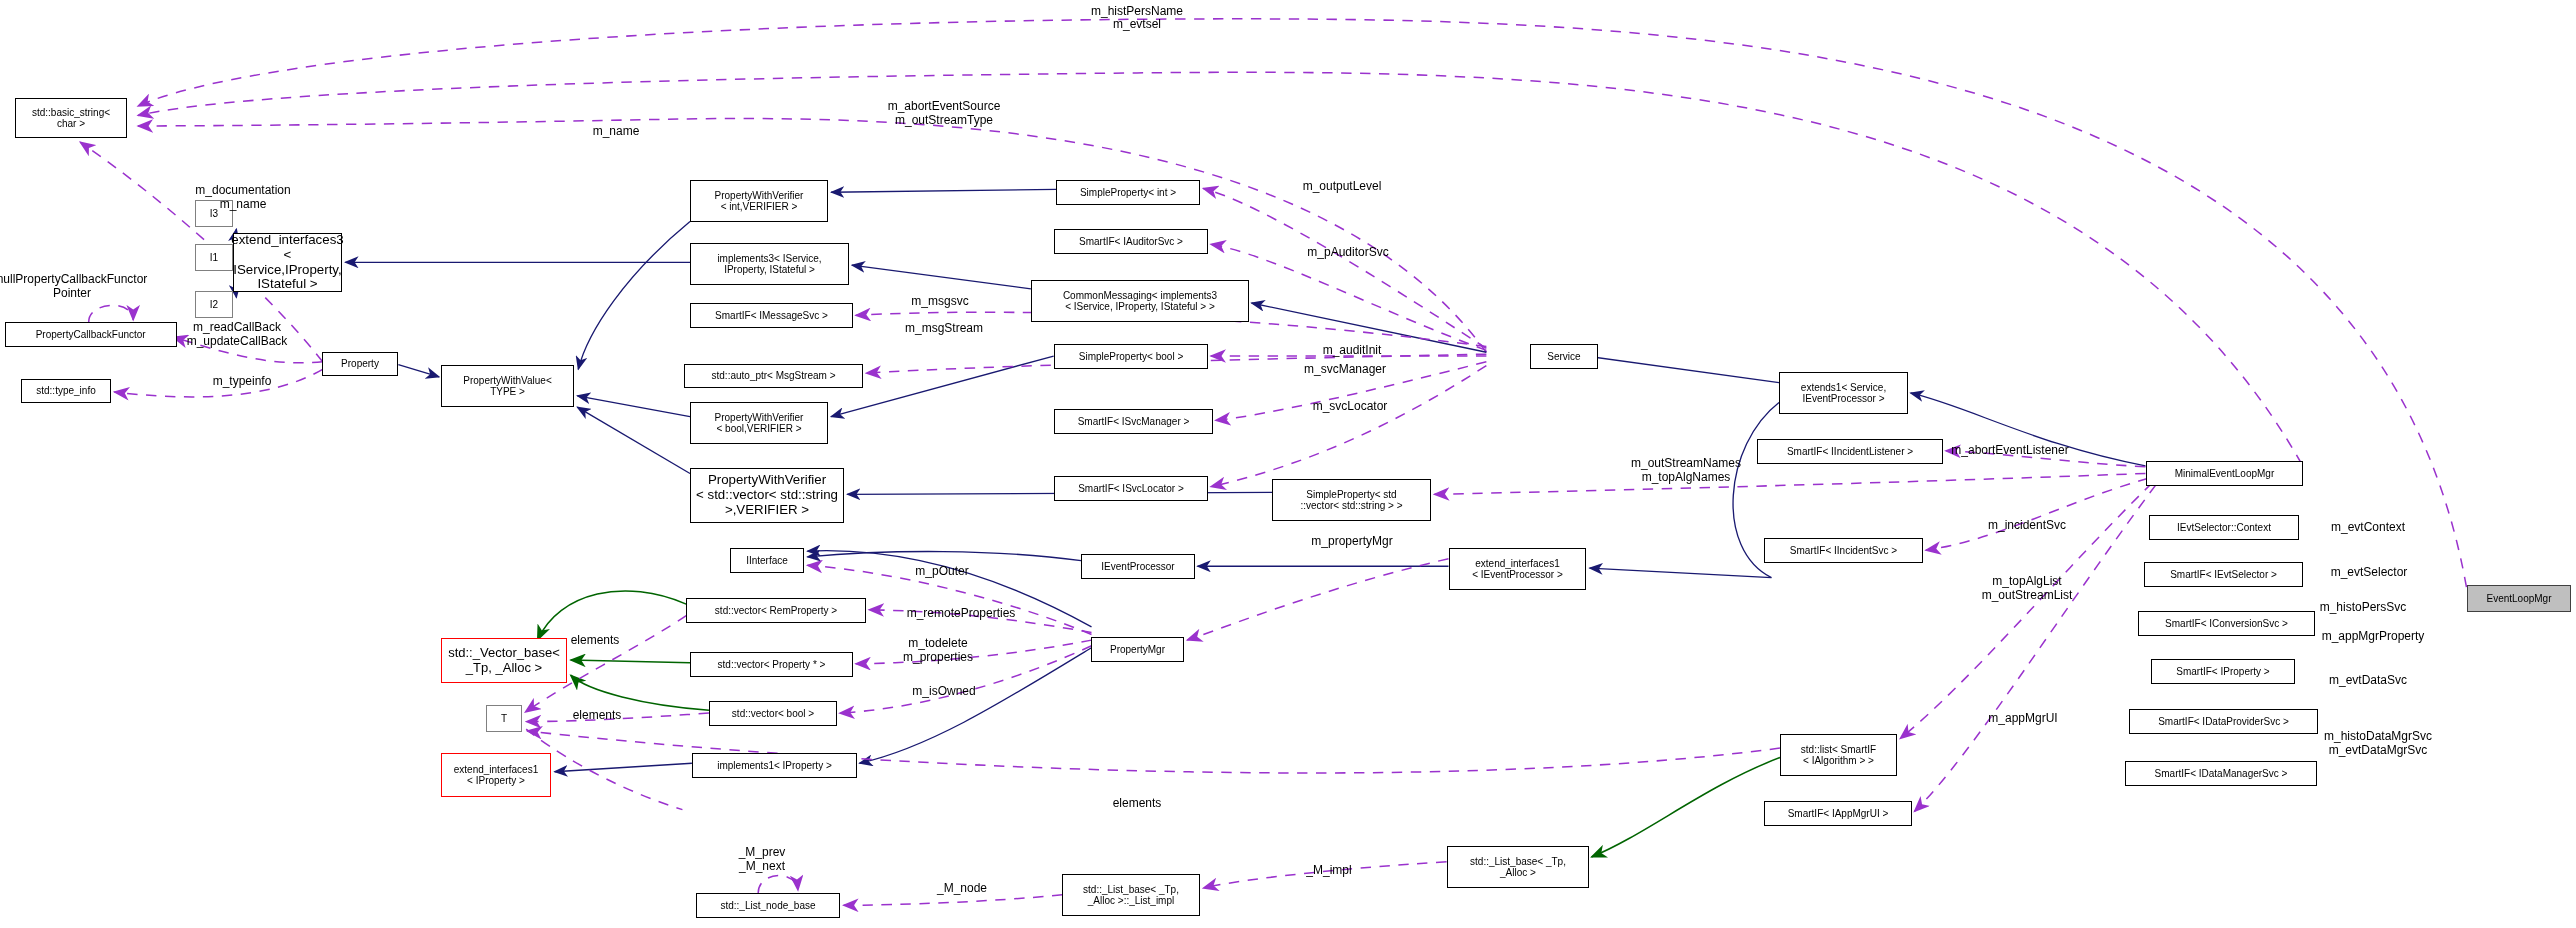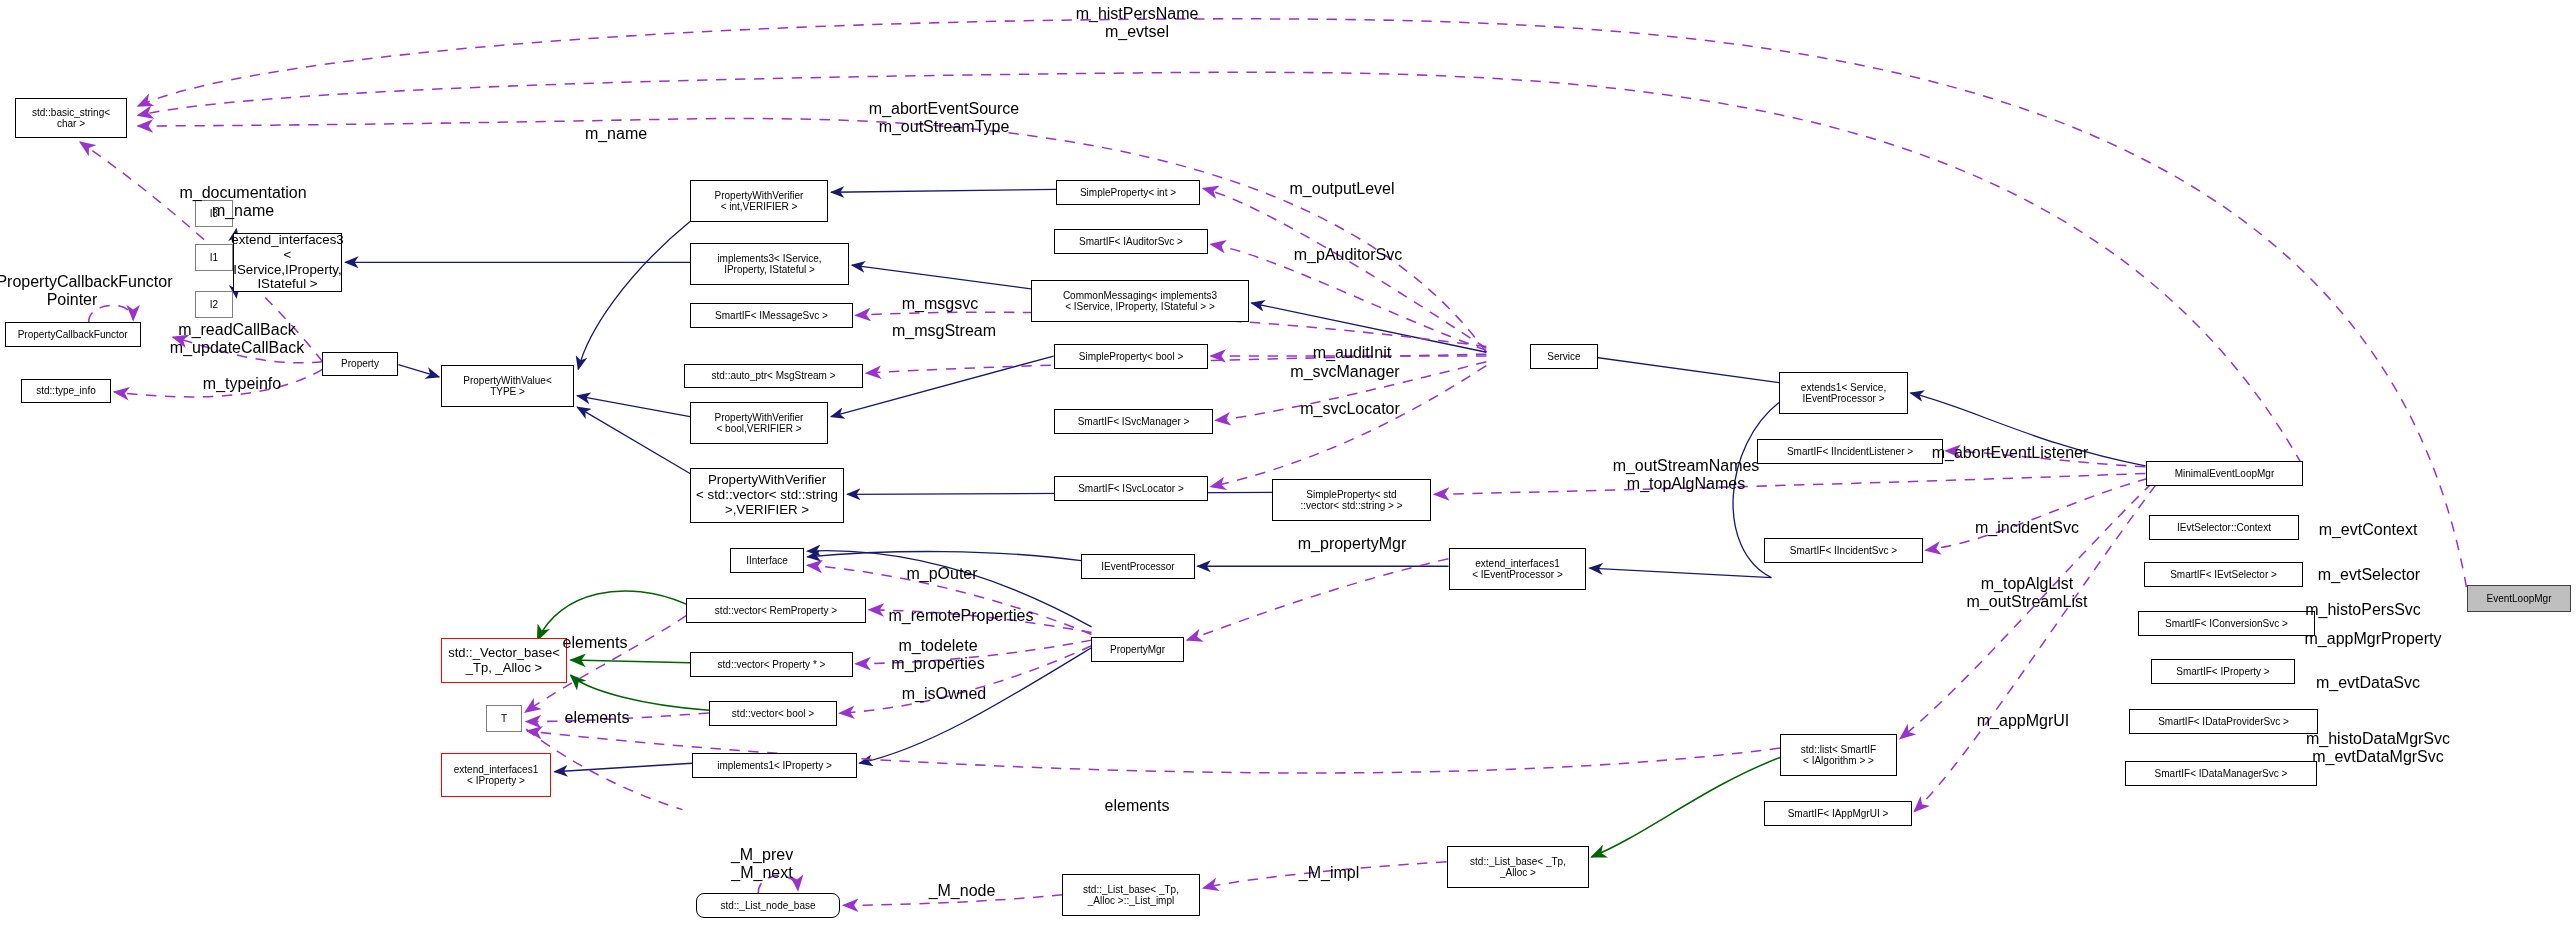--- a/index.html
+++ b/index.html
@@ -5,21 +5,21 @@
   html,body{margin:0;padding:0;background:#ffffff;}
   #canvas{position:relative;width:2576px;height:928px;background:#ffffff;
           font-family:"Liberation Sans","DejaVu Sans",sans-serif;overflow:hidden;}
   .node{position:absolute;box-sizing:border-box;display:flex;align-items:center;
         justify-content:center;text-align:center;border:0.9px solid #000000;
         background:#ffffff;color:#000000;font-size:10px;line-height:1.12;
         padding:1.9px 4.7px;white-space:pre-line;}
   .node.grey{border-color:#808080;}
   .node.red{border-color:#ff0000;}
   .node.filled{background:#bfbfbf;border-color:#404040;}
-  .elabel{position:absolute;font-size:16px;color:#000000;line-height:1.15;
+  .elabel{position:absolute;font-size:12px;color:#000000;line-height:1.15;
           white-space:pre-line;text-align:center;transform:translateX(-50%);}
   svg.edges{position:absolute;left:0;top:0;width:2576px;height:928px;
             pointer-events:none;}
   .inh{fill:none;stroke:#191970;stroke-width:1.4;}
   .usg{fill:none;stroke:#9a32cd;stroke-width:1.6;stroke-dasharray:11 9;}
   .tmpl{fill:none;stroke:#006400;stroke-width:1.6;}
   .ahI{fill:#191970;}
   .ahU{fill:#9a32cd;}
   .ahT{fill:#006400;}
 </style>
@@ -132,21 +132,21 @@
 
     <path class="usg" marker-end="url(#mu)" d="M1121,945 C1050,952 950,956 890,956"></path>
     <path class="usg" marker-end="url(#mu)" d="M1527,910 C1400,918 1300,930 1270,938"></path>
     <path class="usg" marker-end="url(#mu)" d="M800,943 C800,920 840,918 842,940"></path>
     <path class="tmpl" marker-end="url(#mt)" d="M1879,800 C1800,830 1740,880 1680,905"></path>
   </svg>
 
   <div id="nodes-layer">
       <div class="node" style="left: 15px; top: 98px; width: 112px; height: 40px;">std::basic_string&lt;
 char &gt;</div>
-      <div class="node" style="left: 4.7px; top: 322px; width: 136px; height: 25px;">PropertyCallbackFunctor</div>
+      <div class="node" style="left: 4.7px; top: 322px; width: 172px; height: 25px;">PropertyCallbackFunctor</div>
       <div class="node" style="left: 21px; top: 379px; width: 90px; height: 24px;">std::type_info</div>
       <div class="node grey" style="left: 195px; top: 200px; width: 38px; height: 26.5px;">I3</div>
       <div class="node grey" style="left: 195px; top: 244px; width: 38px; height: 26.5px;">I1</div>
       <div class="node grey" style="left: 195px; top: 291px; width: 38px; height: 26.5px;">I2</div>
       <div class="node" style="left: 322px; top: 352px; width: 76px; height: 24px;">Property</div>
       <div class="node" style="left: 233px; top: 233px; width: 109px; height: 59px; font-size: 13.3px;">extend_interfaces3
 &lt; IService,IProperty,
 IStateful &gt;</div>
       <div class="node" style="left: 441px; top: 365px; width: 133px; height: 42px;">PropertyWithValue&lt;
 TYPE &gt;</div>
@@ -164,21 +164,21 @@
       <div class="node" style="left: 690px; top: 402px; width: 138px; height: 42px;">PropertyWithVerifier
 &lt; bool,VERIFIER &gt;</div>
       <div class="node" style="left: 690px; top: 468px; width: 154px; height: 55px; font-size: 13.3px;">PropertyWithVerifier
 &lt; std::vector&lt; std::string
 &gt;,VERIFIER &gt;</div>
       <div class="node" style="left: 730px; top: 548px; width: 74px; height: 25px;">IInterface</div>
       <div class="node" style="left: 686px; top: 598px; width: 180px; height: 25px;">std::vector&lt; RemProperty &gt;</div>
       <div class="node" style="left: 690px; top: 652px; width: 163px; height: 25px;">std::vector&lt; Property * &gt;</div>
       <div class="node" style="left: 709px; top: 701px; width: 128px; height: 25px;">std::vector&lt; bool &gt;</div>
       <div class="node" style="left: 692px; top: 753px; width: 165px; height: 25px;">implements1&lt; IProperty &gt;</div>
-      <div class="node" style="left: 696px; top: 893px; width: 144px; height: 25px; border-radius: 8px;">std::_List_node_base</div>
+      <div class="node" style="left: 696px; top: 893px; width: 144px; height: 25px;">std::_List_node_base</div>
       <div class="node" style="left: 1056px; top: 180px; width: 144px; height: 25px;">SimpleProperty&lt; int &gt;</div>
       <div class="node" style="left: 1054px; top: 229px; width: 154px; height: 25px;">SmartIF&lt; IAuditorSvc &gt;</div>
       <div class="node" style="left: 1031px; top: 280px; width: 218px; height: 42px;">CommonMessaging&lt; implements3
 &lt; IService, IProperty, IStateful &gt; &gt;</div>
       <div class="node" style="left: 1054px; top: 344px; width: 154px; height: 25px;">SimpleProperty&lt; bool &gt;</div>
       <div class="node" style="left: 1054px; top: 409px; width: 159px; height: 25px;">SmartIF&lt; ISvcManager &gt;</div>
       <div class="node" style="left: 1054px; top: 476px; width: 154px; height: 25px;">SmartIF&lt; ISvcLocator &gt;</div>
       <div class="node" style="left: 1272px; top: 479px; width: 159px; height: 42px;">SimpleProperty&lt; std
 ::vector&lt; std::string &gt; &gt;</div>
       <div class="node" style="left: 1081px; top: 554px; width: 114px; height: 25px;">IEventProcessor</div>

